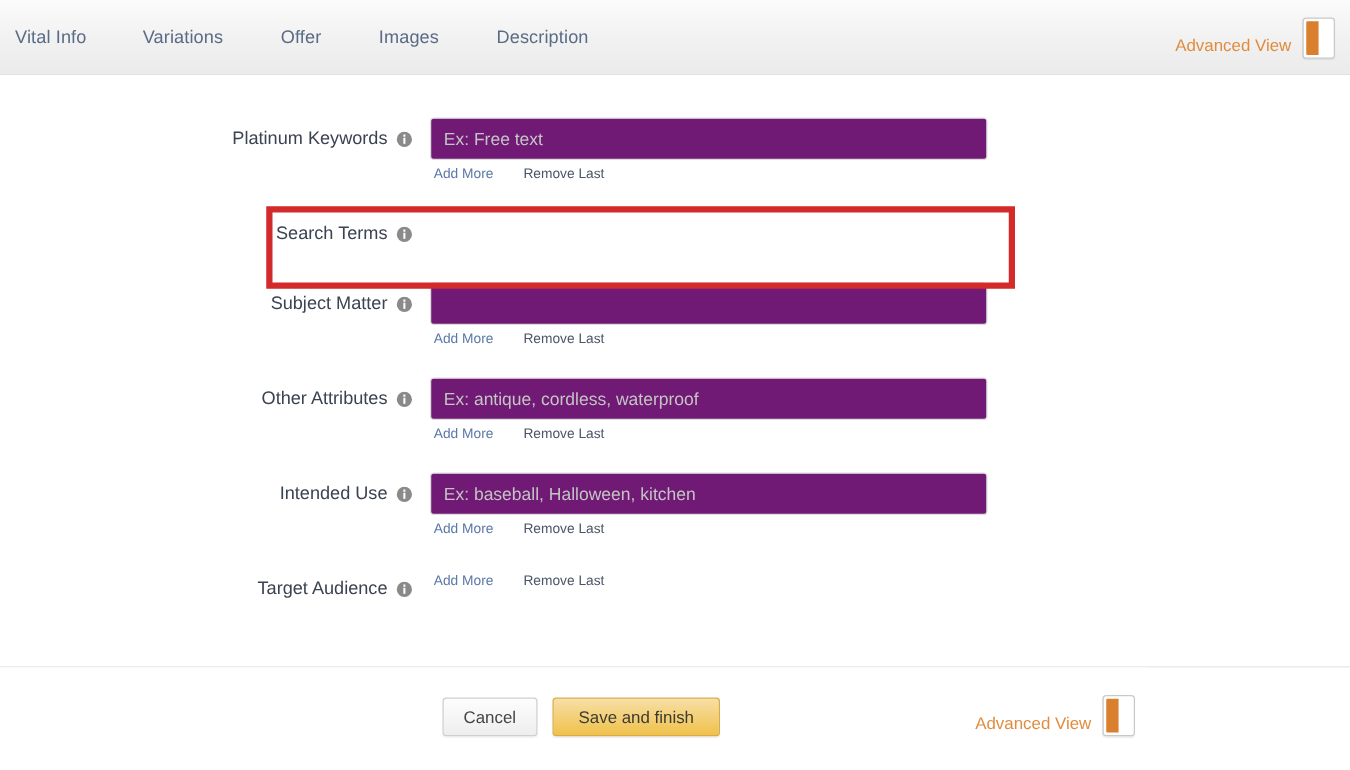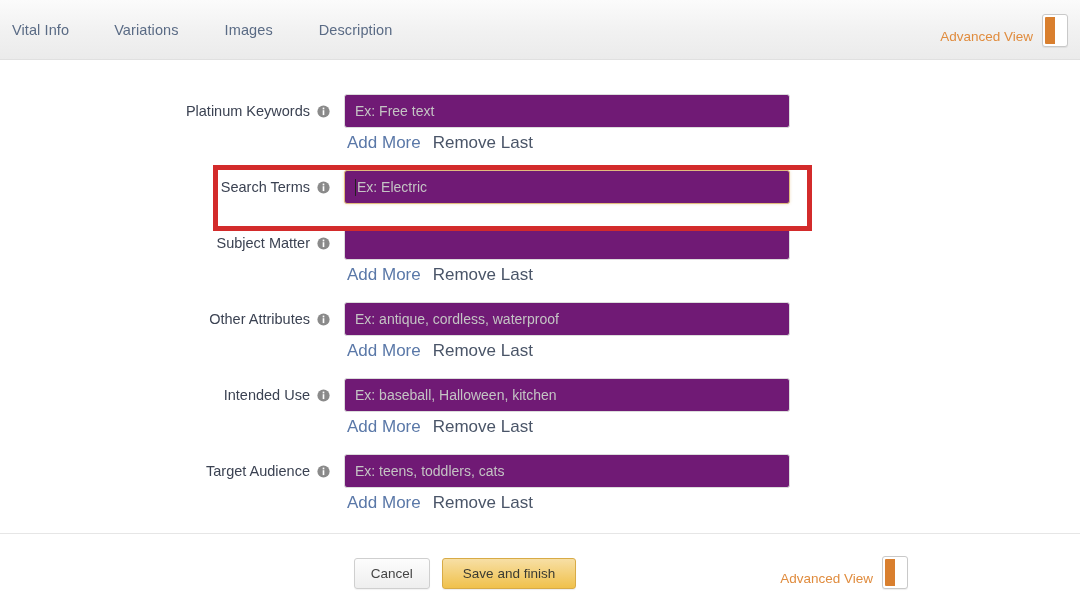--- a/index.html
+++ b/index.html
@@ -91,22 +91,22 @@
     border: 1px solid #e0bb7c;
     box-shadow: 0 0 3px rgba(224,187,124,.45);
   }
   .ph { color: #c4c4c4; font-size: 14px; }
   .caret {
     display: inline-block; width: 1px; height: 17px;
     background: #222; margin-right: 1px;
   }
   .links {
     margin-top: 5px; padding-left: 3px;
-    display: flex; gap: 12px;
-    font-size: 17px;
+    display: flex; gap: 24px;
+    font-size: 11px;
   }
   .lnk-add { color: #5a78a8; cursor: pointer; }
   .lnk-rem { color: #4a5568; cursor: pointer; }
 
   
   .redbox {
     position: absolute;
     border: 5px solid #d32b2b;
     pointer-events: none;
     left: 213px; top: 165px; width: 599px; height: 66px;
@@ -152,20 +152,21 @@
 </style>
 </head>
 <body>
 
 <div id="page">
 
   <div class="tabbar">
     <div class="tabs">
         <div class="tab first">Vital Info</div>
         <div class="tab">Variations</div>
+        <div class="tab">Offer</div>
         <div class="tab">Images</div>
         <div class="tab">Description</div>
       </div>
 
     <div class="adv-top">
       <span class="adv-label">Advanced View</span>
       <span class="toggle">
         <span class="toggle-on"></span>
         <span class="toggle-off"></span>
       </span>
@@ -194,26 +195,20 @@
       </div>
       <div class="row" style="position: absolute; top: 110px; left: 0px; width: 1080px;">
         <div class="label-col">
           <span class="label-text">Search Terms</span>
           <svg class="info-icon" viewBox="0 0 16 16" width="13" height="13">
             <circle cx="8" cy="8" r="7.5" fill="#8a8a8a"></circle>
             <rect x="7" y="6.4" width="2" height="6" fill="#ffffff"></rect>
             <rect x="7" y="3.2" width="2" height="2.2" fill="#ffffff"></rect>
           </svg>
         </div>
-        <div class="field-col">
-          <div class="inp focused">
-            <span class="caret"></span>
-            <span class="ph">Ex: Electric</span>
-          </div>
-        </div>
       </div>
       <div class="row" style="position: absolute; top: 166px; left: 0px; width: 998px;">
         <div class="label-col">
           <span class="label-text">Subject Matter</span>
           <svg class="info-icon" viewBox="0 0 16 16" width="13" height="13">
             <circle cx="8" cy="8" r="7.5" fill="#8a8a8a"></circle>
             <rect x="7" y="6.4" width="2" height="6" fill="#ffffff"></rect>
             <rect x="7" y="3.2" width="2" height="2.2" fill="#ffffff"></rect>
           </svg>
         </div>
@@ -266,23 +261,20 @@
       <div class="row" style="position: absolute; top: 394px; left: 0px; width: 1080px;">
         <div class="label-col">
           <span class="label-text">Target Audience</span>
           <svg class="info-icon" viewBox="0 0 16 16" width="13" height="13">
             <circle cx="8" cy="8" r="7.5" fill="#8a8a8a"></circle>
             <rect x="7" y="6.4" width="2" height="6" fill="#ffffff"></rect>
             <rect x="7" y="3.2" width="2" height="2.2" fill="#ffffff"></rect>
           </svg>
         </div>
         <div class="field-col">
-          <div class="inp">
-            <span class="ph">Ex: teens, toddlers, cats</span>
-          </div>
           <div class="links">
             <span class="lnk-add">Add More</span>
             <span class="lnk-rem">Remove Last</span>
           </div>
         </div>
       </div>
     </div>
 
   <div class="redbox"></div>
 

